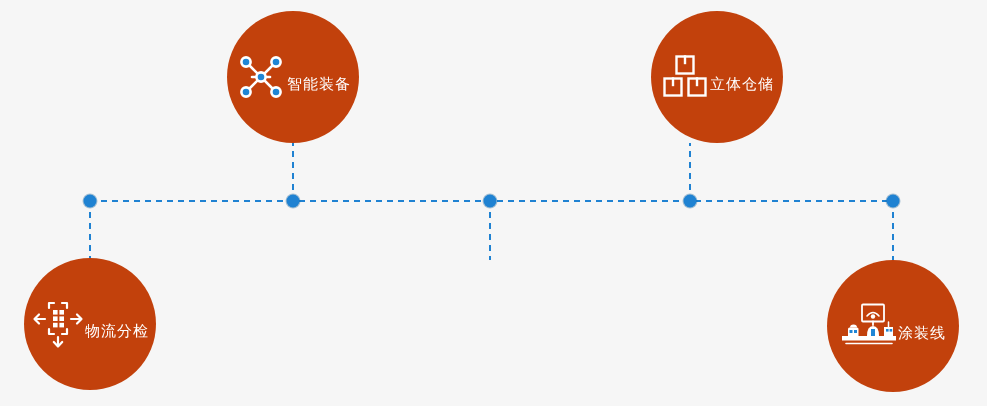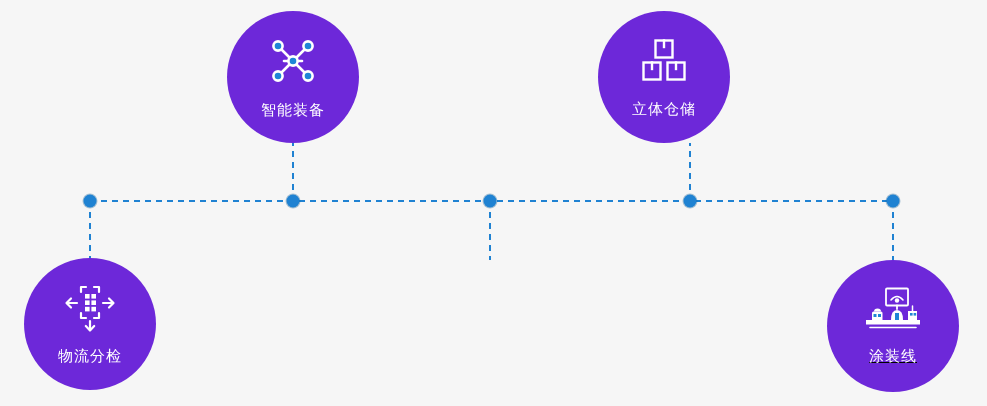--- a/index.html
+++ b/index.html
@@ -53,23 +53,23 @@
     background: #1f82d2;
     box-shadow: 0 0 0 1px rgba(20,95,150,0.35);
     z-index: 4;
     transform: translate(-50%, -50%);
   }
 
   
   .circle {
     position: absolute;
     border-radius: 50%;
-    background: #6d28d9;
+    background: #c2410c;
     display: flex;
-    flex-direction: column;
+    flex-direction: row;
     align-items: center;
     justify-content: center;
     z-index: 5;
     transform: translate(-50%, -50%);
   }
   .circle .icon {
     display: block;
     line-height: 0;
   }
   .circle .circle-label {
@@ -118,21 +118,21 @@
         <circle cx="11" cy="11" r="4.6" fill="#1f86d6"></circle>
         <circle cx="41" cy="11" r="4.6" fill="#1f86d6"></circle>
         <circle cx="11" cy="41" r="4.6" fill="#1f86d6"></circle>
         <circle cx="41" cy="41" r="4.6" fill="#1f86d6"></circle>
         <circle cx="26" cy="26" r="4.6" fill="#1f86d6"></circle>
       </svg>
     </span>
     <span class="circle-label">智能装备</span>
   </div>
 
-  <div class="circle top" style="left:664px; top:77px;">
+  <div class="circle top" style="left:717px; top:77px;">
     <span class="icon">
       <svg width="50" height="50" viewBox="0 0 50 50" xmlns="http://www.w3.org/2000/svg" fill="none" stroke="#ffffff" stroke-width="2.4" stroke-linecap="square">
         <rect x="16.5" y="4.5" width="17" height="17"></rect>
         <line x1="25" y1="4.5" x2="25" y2="11"></line>
         <rect x="4.5" y="26.5" width="17" height="17"></rect>
         <line x1="13" y1="26.5" x2="13" y2="33"></line>
         <rect x="28.5" y="26.5" width="17" height="17"></rect>
         <line x1="37" y1="26.5" x2="37" y2="33"></line>
       </svg>
     </span>
@@ -162,21 +162,21 @@
         <polyline points="46,15.5 50.5,20 46,24.5"></polyline>
 
         <line x1="27" y1="38" x2="27" y2="47"></line>
         <polyline points="22.8,43 27,47.5 31.2,43"></polyline>
       </svg>
     </span>
     <span class="circle-label">物流分检</span>
   </div>
 
 
-  <div class="circle bottom" style="left:893px; top:326px;text-decoration:underline;">
+  <div class="circle bottom" style="left:893px; top:326px;">
     <span class="icon">
       <svg width="58" height="46" viewBox="0 0 58 46" xmlns="http://www.w3.org/2000/svg" fill="none" stroke="#ffffff" stroke-width="1.8" stroke-linecap="round" stroke-linejoin="round">
 
         <rect x="22" y="1.5" width="22" height="17" rx="1"></rect>
         <path d="M27 13 Q33 6 39 13" stroke-width="1.6"></path>
         <circle cx="33" cy="13.5" r="2.2" fill="#ffffff" stroke="none"></circle>
         <line x1="33" y1="18.5" x2="33" y2="22"></line>
 
         <path d="M8 33 L8 26 Q8 24.5 9.5 24.5 L17 24.5 Q18.5 24.5 18.5 26 L18.5 33 Z" fill="#ffffff" stroke="none"></path>
         <rect x="9.5" y="27" width="3" height="3" fill="#1f86d6" stroke="none"></rect>

